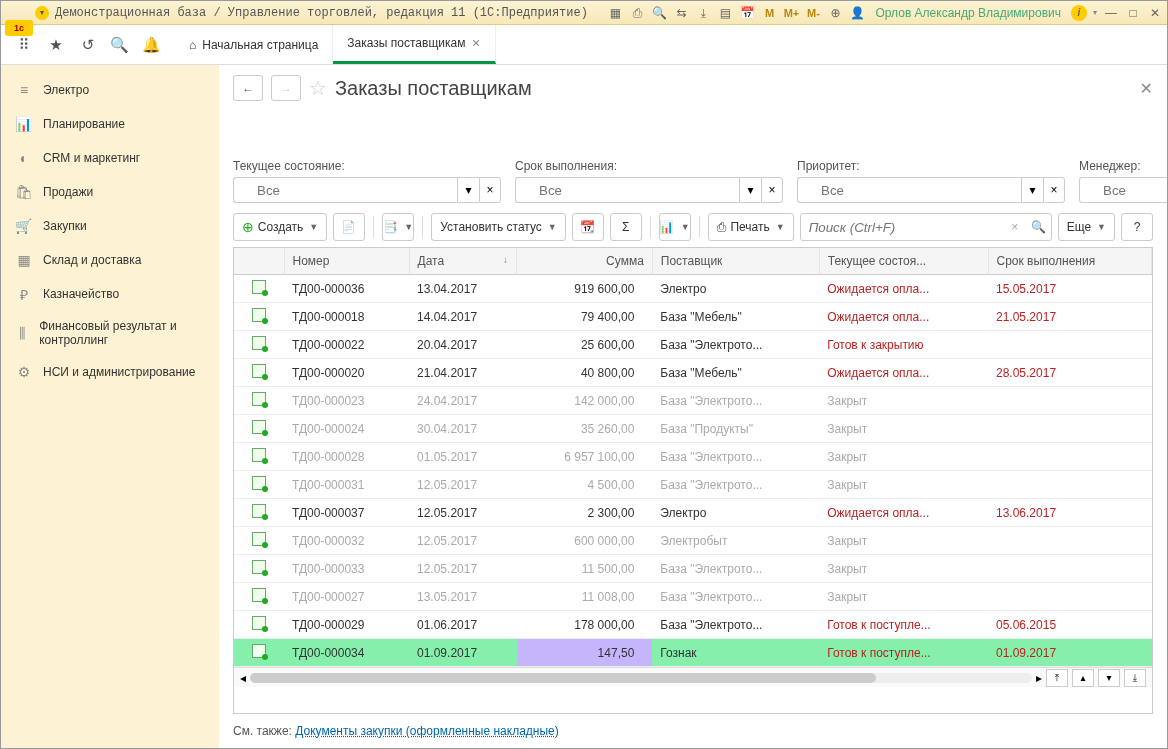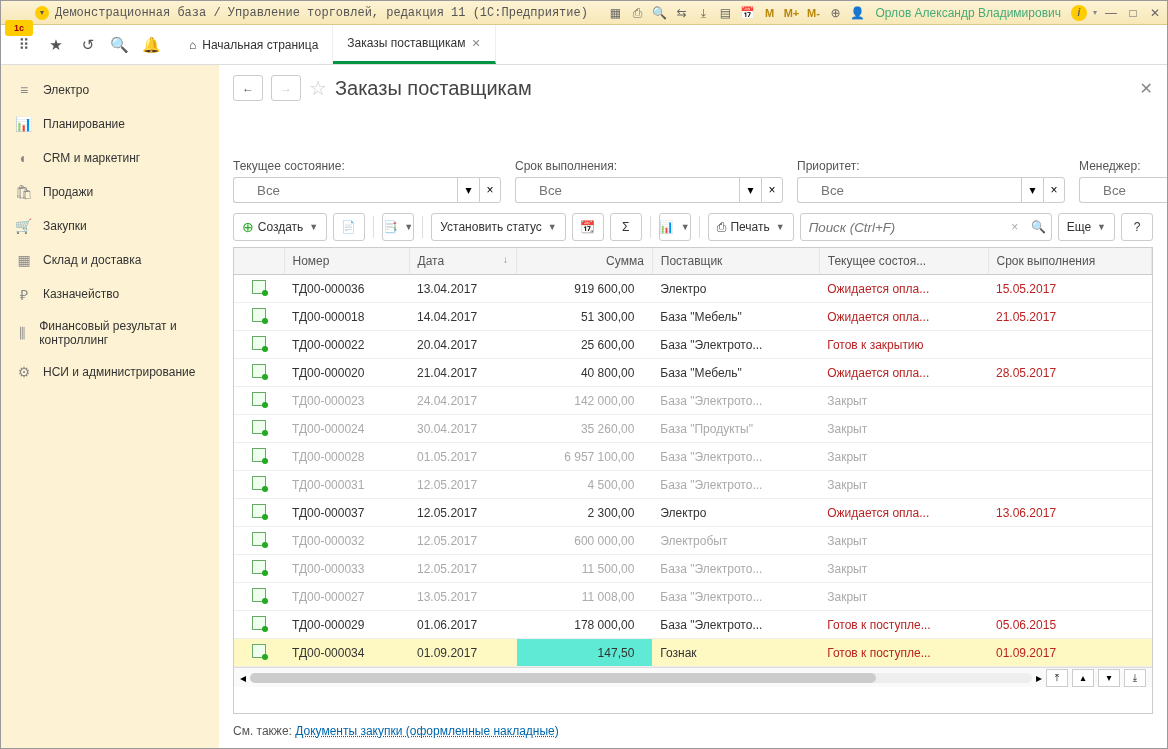--- a/index.html
+++ b/index.html
@@ -61,22 +61,22 @@
 .searchbox .sx { width:24px; text-align:center; color:#aaa; cursor:pointer; }
 .sep { width:1px; height:22px; background:#ddd; margin:0 2px; }
 
 
 .grid-wrap { flex:1; border:1px solid #ccc; overflow:hidden; display:flex; flex-direction:column; }
 .grid { width:100%; border-collapse:collapse; }
 .grid th { background:#f5f5f5; border-bottom:1px solid #ccc; border-right:1px solid #e5e5e5; text-align:left; padding:6px 8px; font-weight:normal; color:#555; position:relative; }
 .grid th.sortable::after { content:"↓"; position:absolute; right:8px; color:#888; font-size:10px; }
 .grid td { border-bottom:1px solid #eee; padding:5px 8px; color:#333; }
 .grid tr.closed td { color:#aaa; }
-.grid tr.selected td { background:#fef9c3; }
-.grid tr.selected td.sum-cell { background:#5eead4; }
+.grid tr.selected td { background:#86efac; }
+.grid tr.selected td.sum-cell { background:#c4b5fd; }
 .grid td.status-red { color:#b22; }
 .grid td.date-red { color:#b22; }
 .grid td.num { text-align:right; padding-right:18px; }
 .grid td.icon-cell { text-align:center; width:36px; }
 .doc-icon { display:inline-block; width:14px;height:14px; border:1px solid #6a6; background:#efe; position:relative; }
 .doc-icon::after { content:""; position:absolute; right:-3px; bottom:-3px; width:6px;height:6px; background:#2a2; border-radius:50%; }
 .grid th.icon-col, .grid td.blank-col { width:50px; }
 
 
 .hscroll { height:20px; border-top:1px solid #ddd; background:#fafafa; display:flex; align-items:center; padding:0 6px; gap:4px; }
@@ -275,21 +275,21 @@
               <td>13.04.2017</td>
               <td class="num sum-cell">919 600,00</td>
               <td>Электро</td>
               <td class="status-red">Ожидается опла...</td>
               <td class="date-red">15.05.2017</td>
             </tr>
             <tr>
               <td class="icon-cell"><span class="doc-icon"></span></td>
               <td>ТД00-000018</td>
               <td>14.04.2017</td>
-              <td class="num sum-cell">51 300,00</td>
+              <td class="num sum-cell">79 400,00</td>
               <td>База "Мебель"</td>
               <td class="status-red">Ожидается опла...</td>
               <td class="date-red">21.05.2017</td>
             </tr>
             <tr>
               <td class="icon-cell"><span class="doc-icon"></span></td>
               <td>ТД00-000022</td>
               <td>20.04.2017</td>
               <td class="num sum-cell">25 600,00</td>
               <td>База "Электрото...</td>

